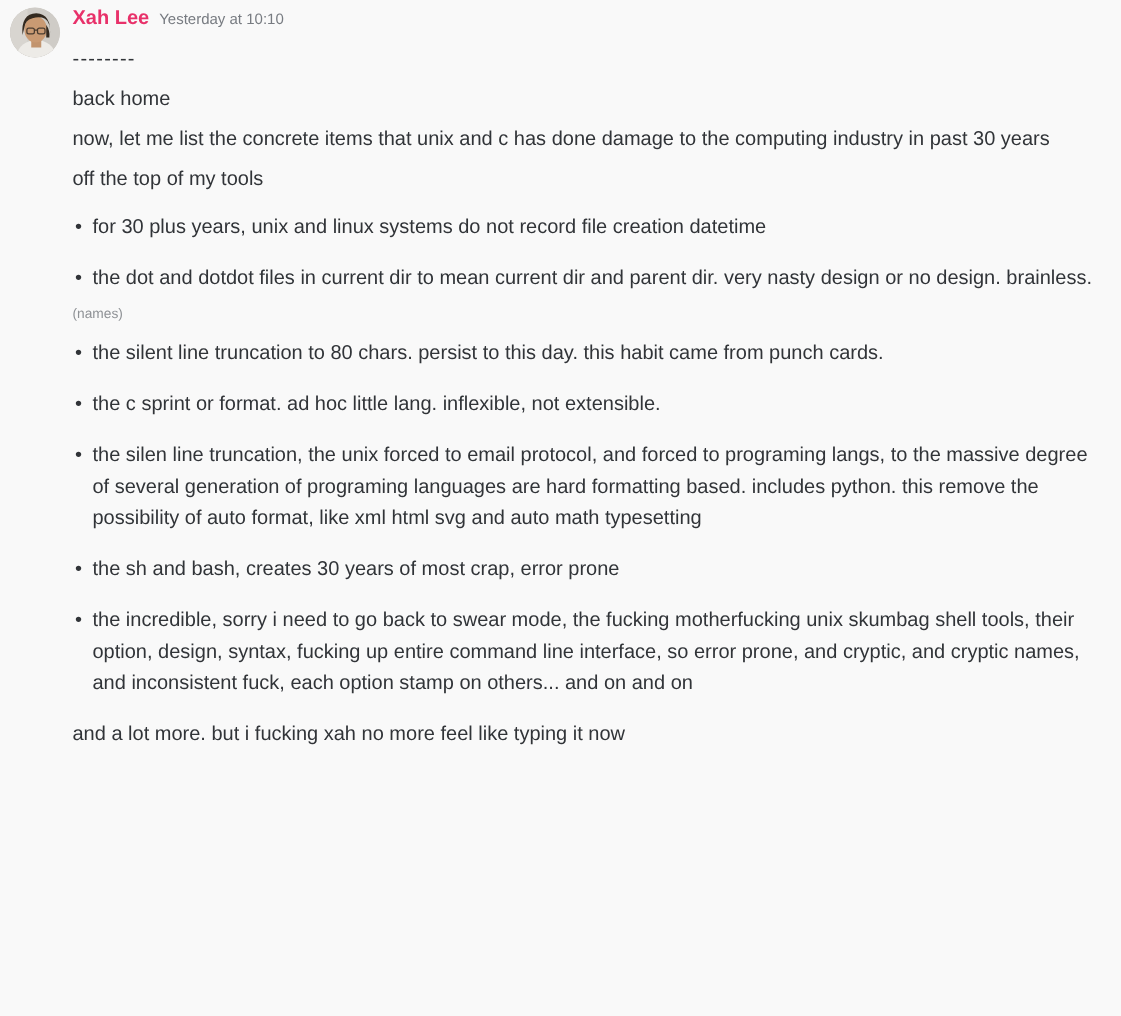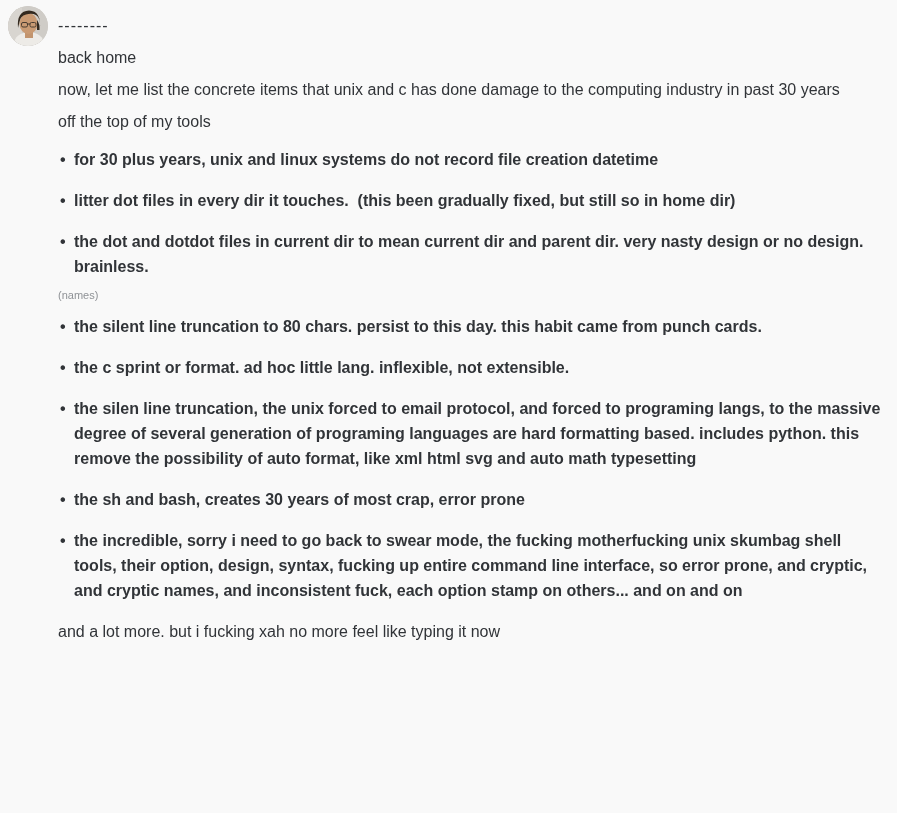--- a/index.html
+++ b/index.html
@@ -59,21 +59,20 @@
   }
   .separator-line {
     margin: 2px 0 10px 0;
     letter-spacing: 1px;
   }
   .msg-text { margin: 7px 0; }
   .bullet-list {
     list-style: none;
     margin: 13px 0 0 0;
     padding: 0;
-    font-weight: bold;
   }
   .bullet-list li {
     position: relative;
     padding-left: 16px;
     margin-bottom: 16px;
   }
   .bullet-list li::before {
     content: "\2022";
     position: absolute;
     left: 2px;
@@ -110,30 +109,33 @@
           <path d="M10 22 Q8.5 5 21 4.5 Q33.5 5 32 23 Q33 12 28 9 Q24 7 18 8.5 Q12 10 11.5 16 Z" fill="#33291f"></path>
           <path d="M29 14 Q32 18 31.5 24 L29 24 Z" fill="#33291f"></path>
           <rect x="13.5" y="16.5" width="6" height="4.5" rx="1.5" fill="none" stroke="#4a3c30" stroke-width="1"></rect>
           <rect x="22" y="16.5" width="6" height="4.5" rx="1.5" fill="none" stroke="#4a3c30" stroke-width="1"></rect>
           <line x1="19.5" y1="18" x2="22" y2="18" stroke="#4a3c30" stroke-width="1"></line>
         </g>
       </svg>
     </div>
 
     <div class="message-body">
+      <div class="message-header">
+        <span class="username">Xah Lee</span>
+        <span class="timestamp">Yesterday at 10:10</span>
+      </div>
 
       <div class="msg-text separator-line">--------</div>
 
       <p class="msg-text">back home</p>
       <p class="msg-text">now, let me list the concrete items that unix and c has done damage to the computing industry in past 30 years</p>
       <p class="msg-text">off the top of my tools</p>
 
       <ul class="bullet-list">
         <li>for 30 plus years, unix and linux systems do not record file creation datetime</li>
-        <li>litter dot files in every dir it touches.  (this been gradually fixed, but still so in home dir)</li>
         <li>the dot and dotdot files in current dir to mean current dir and parent dir. very nasty design or no design. brainless.</li>
       </ul>
 
       <span class="edited-tag">(names)</span>
 
       <ul class="bullet-list">
         <li>the silent line truncation to 80 chars. persist to this day. this habit came from punch cards.</li>
         <li>the c sprint or format. ad hoc little lang. inflexible, not extensible.</li>
         <li>the silen line truncation, the unix forced to email protocol, and forced to programing langs, to the massive degree of several generation of programing languages are hard formatting based. includes python. this remove the possibility of auto format, like xml html svg and auto math typesetting</li>
         <li>the sh and bash, creates 30 years of most crap, error prone</li>

